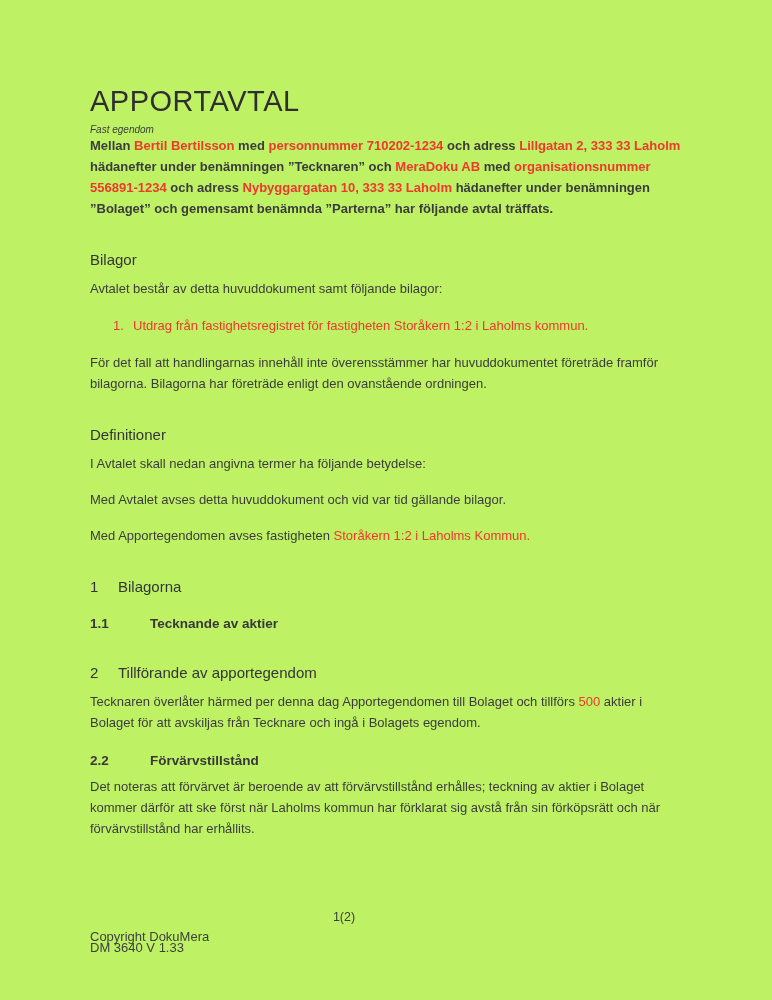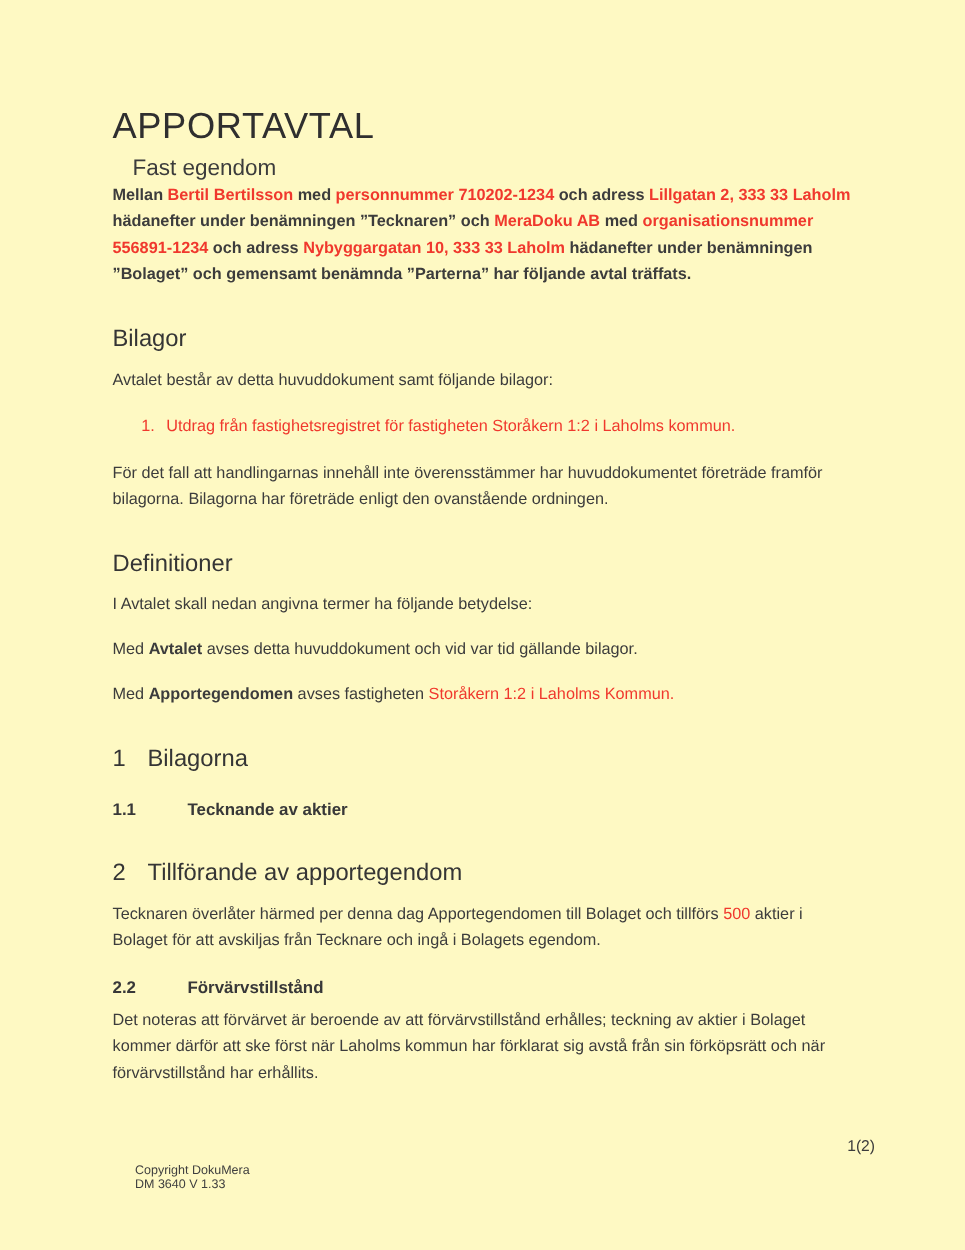--- a/index.html
+++ b/index.html
@@ -2,53 +2,54 @@
 <html lang="sv" style="--red: #f0382d;"><head>
 <meta charset="utf-8">
 <title>Apportavtal</title>
 <style>
   html, body { margin: 0; padding: 0; background: #ffffff; }
   .page {
     position: relative;
     width: 772px;
     height: 1000px;
     margin: 0 auto;
-    background: #fef9c3;
+    background: #bef264;
     font-family: "Liberation Sans", sans-serif;
     color: #3c3c3c;
     overflow: hidden;
   }
   .content {
     position: absolute;
     left: 90px;
     top: 0;
     width: 595px;
   }
   .doc-title {
     margin: 86px 0 0 0;
     font-size: 29px;
     font-weight: 400;
     letter-spacing: 0.5px;
     color: #2f2f2f;
     line-height: 1.1;
   }
   .doc-subtitle {
-    margin: 6px 0 0 16px;
-    font-size: 18px;
+    margin: 6px 0 0 0;
+    font-size: 10px;
     font-weight: 400;
     color: #3c3c3c;
+    font-style: italic;
   }
   p.body {
     font-size: 13px;
     line-height: 21px;
     margin: 0 0 15px 0;
   }
   .intro { margin-top: 46px; font-weight: bold; }
   h2.section {
-    font-size: 19px;
+    font-size: 15px;
     font-weight: 400;
     color: #353535;
     margin: 32px 0 9px 0;
     line-height: 1.2;
   }
   h2.section.numbered { display: flex; }
   h2.section.numbered .num { width: 28px; flex: 0 0 28px; }
   h3.subsection {
     font-size: 13.5px;
     font-weight: 700;
@@ -60,35 +61,35 @@
   h3.subsection .num { width: 60px; flex: 0 0 60px; font-weight: 700; }
   .attachment-list {
     margin: 16px 0 16px 0;
     padding: 0 0 0 23px;
     font-size: 13px;
     line-height: 21px;
   }
   .attachment-item { display: flex; }
   .attachment-item .num { width: 20px; flex: 0 0 20px; }
   .red { color: var(--red, #f0382d); }
-  .bold { font-weight: 700; }
+  .bold { font-weight: 400; }
   .footer-pageno {
     position: absolute;
     top: 910px;
-    left: 12px;
+    left: 0;
     width: 688px;
-    text-align: right;
+    text-align: center;
     font-size: 12.5px;
     color: #3c3c3c;
   }
   .footer-copyright {
     position: absolute;
     top: 931px;
-    left: 108px;
-    font-size: 10px;
+    left: 90px;
+    font-size: 13px;
     line-height: 11px;
     color: #3f3f3f;
   }
 </style>
 </head>
 <body>
 
 <div class="page">
   <div class="content">
 

